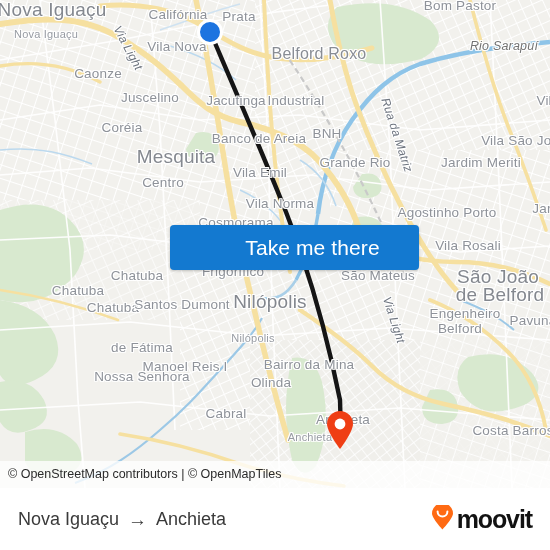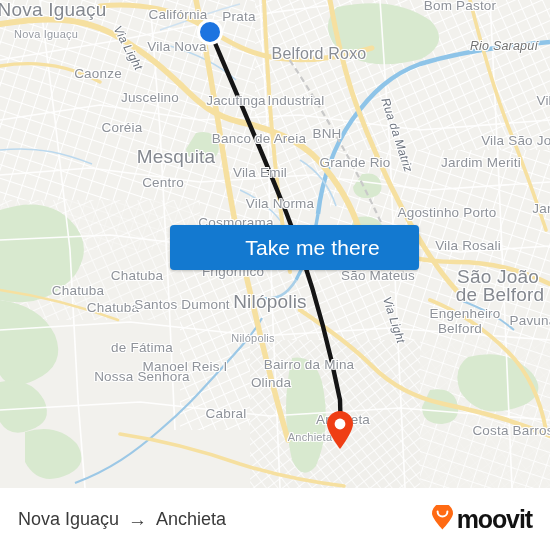--- a/index.html
+++ b/index.html
@@ -238,20 +238,21 @@
       <svg width="30" height="40" viewBox="0 0 30 40">
         <path d="M15 39 C15 39 28 22 28 14 A13 13 0 1 0 2 14 C2 22 15 39 15 39 Z" fill="#ef3e14"></path>
         <circle cx="15" cy="14" r="5.4" fill="#ffffff"></circle>
       </svg>
     </div>
 
     <div id="cta" style="background: rgb(19, 121, 208);">
       <span>Take me there</span>
     </div>
 
+    <div id="attrib">© OpenStreetMap contributors | © OpenMapTiles</div>
   </div>
 
   <div id="footer">
     <div id="route-summary">
       <span>Nova Iguaçu</span>
       <span class="arrow">→</span>
       <span>Anchieta</span>
     </div>
     <div id="brand">
       <span>

